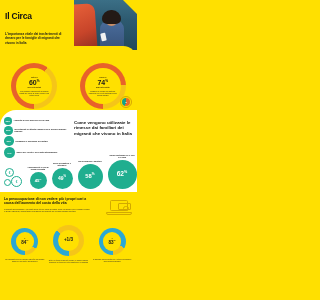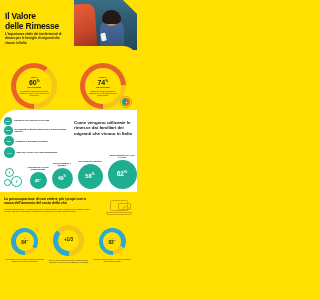--- a/index.html
+++ b/index.html
@@ -193,22 +193,21 @@
 
 <div class="hero">
   <div class="hero-photo">
     <div class="hero-person"></div>
     <div class="hero-phone"></div>
   </div>
   <div class="hero-fade"></div>
   <div class="hero-wedge"></div>
   <div class="hero-curve"></div>
   <div class="title">
-    <span>Il Valore</span>
-    <span>delle Rimesse</span>
+    <span>Il Circa</span>
   </div>
   <div class="subtitle">L'importanza vitale dei trasferimenti di denaro per le famiglie di migranti che vivono in Italia</div>
 </div>
 
 <div class="top-stats">
   <div class="stat-o">
     <div class="donut" id="o-donut-0" style="background: conic-gradient(from 180deg, rgb(232, 98, 42) 0deg, rgb(232, 98, 42) 60%, rgb(245, 197, 24) 60%, rgb(245, 197, 24) 100%);">
       <div class="donut-hole">
         <div class="stat-o-label">Oltre il</div>
         <div class="stat-o-value"><span>60</span><sup>%</sup></div>

